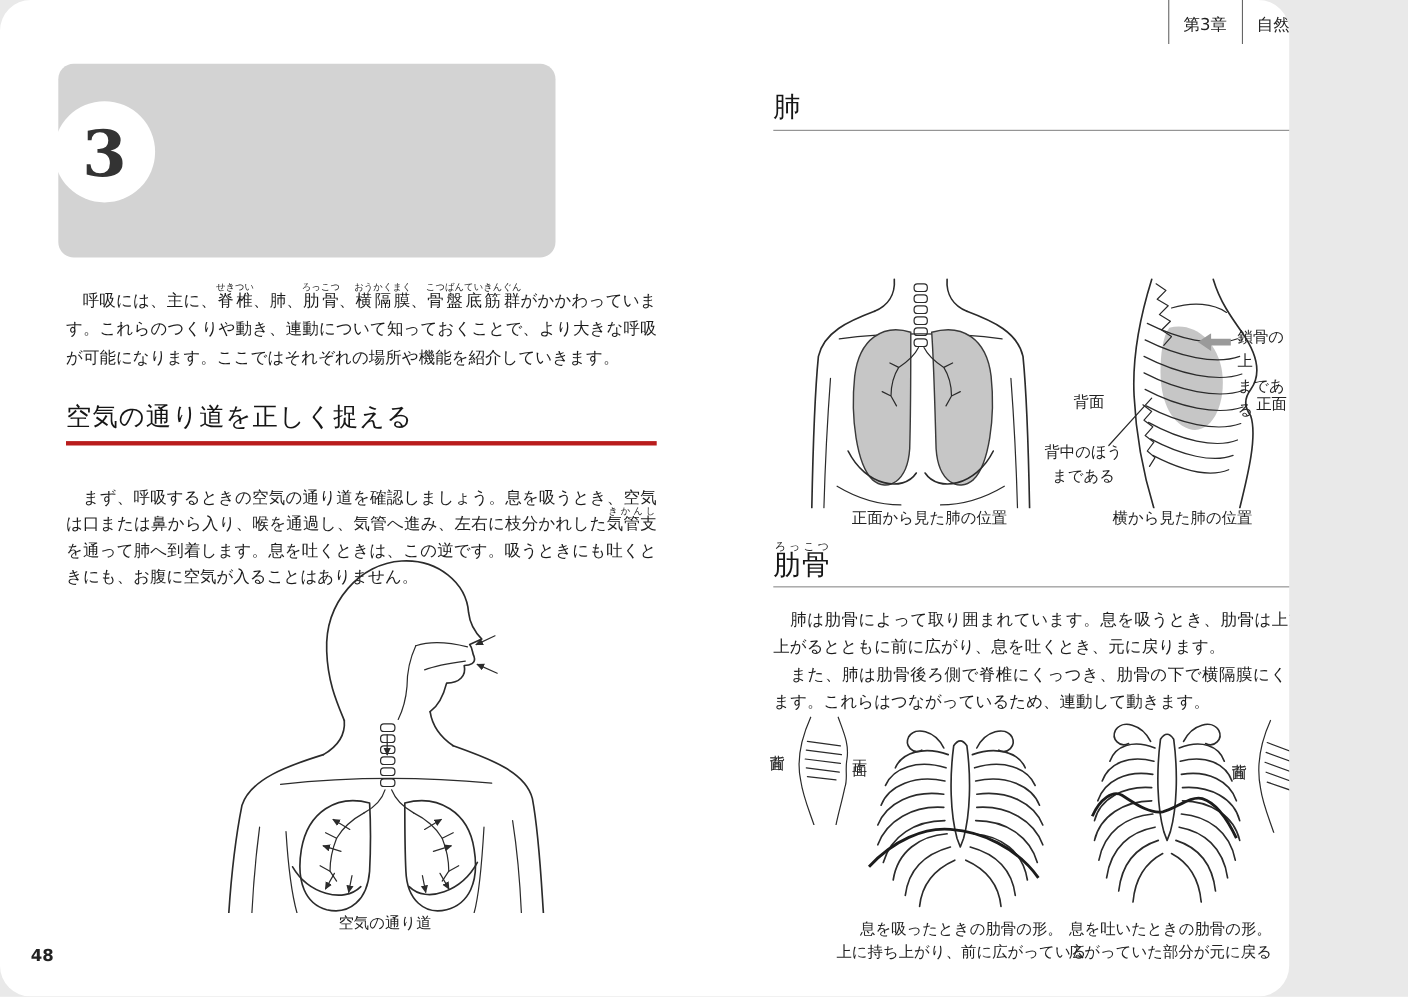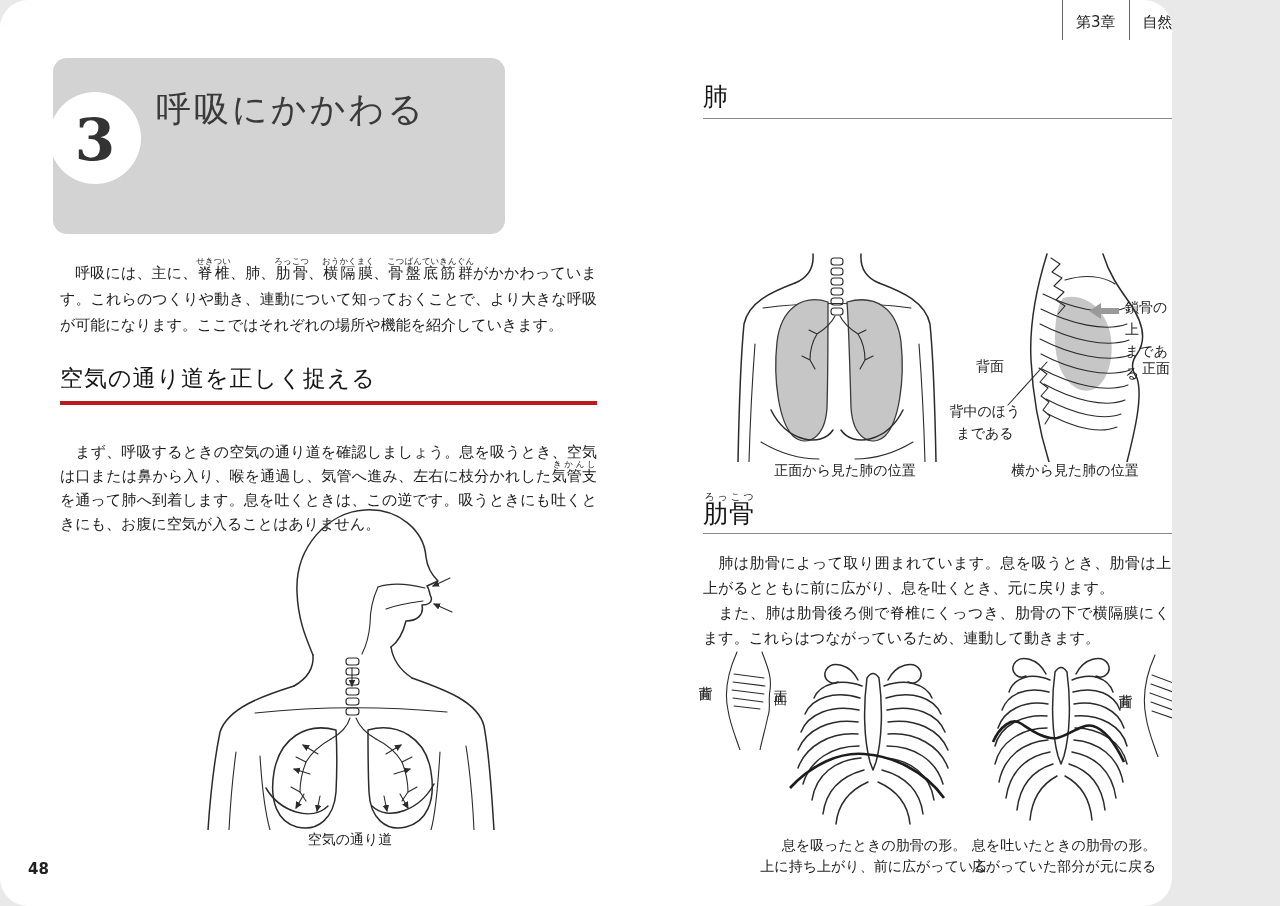--- a/index.html
+++ b/index.html
@@ -81,21 +81,20 @@
     <div class="hdr-bar"></div>
     <div class="hdr-txt">自然な呼吸で吹こう</div>
 
   </div>
 
   <div class="abs title-block">
     <div class="num-circle">
       <span>3</span>
     </div>
     <div class="title-text">
-      <div>呼吸にかかわる</div>
     </div>
   </div>
 
   <div class="abs para intro">　呼吸には、主に、<ruby>脊椎<rt>せきつい</rt></ruby>、肺、<ruby>肋骨<rt>ろっこつ</rt></ruby>、<ruby>横隔膜<rt>おうかくまく</rt></ruby>、<ruby>骨盤底筋群<rt>こつばんていきんぐん</rt></ruby>がかかわっています。これらのつくりや動き、連動について知っておくことで、より大きな呼吸が可能になります。ここではそれぞれの場所や機能を紹介していきます。</div>
 
   <div class="abs sec-heading">空気の通り道を正しく捉える</div>
 
   <div class="abs para airway-para">　まず、呼吸するときの空気の通り道を確認しましょう。息を吸うとき、空気は口または鼻から入り、喉を通過し、気管へ進み、左右に枝分かれした<ruby>気管支<rt>きかんし</rt></ruby>を通って肺へ到着します。息を吐くときは、この逆です。吸うときにも吐くときにも、お腹に空気が入ることはありません。</div>
 
   <svg class="abs" style="left:200px; top:500px;" width="300" height="330" viewBox="0 0 300 330">

